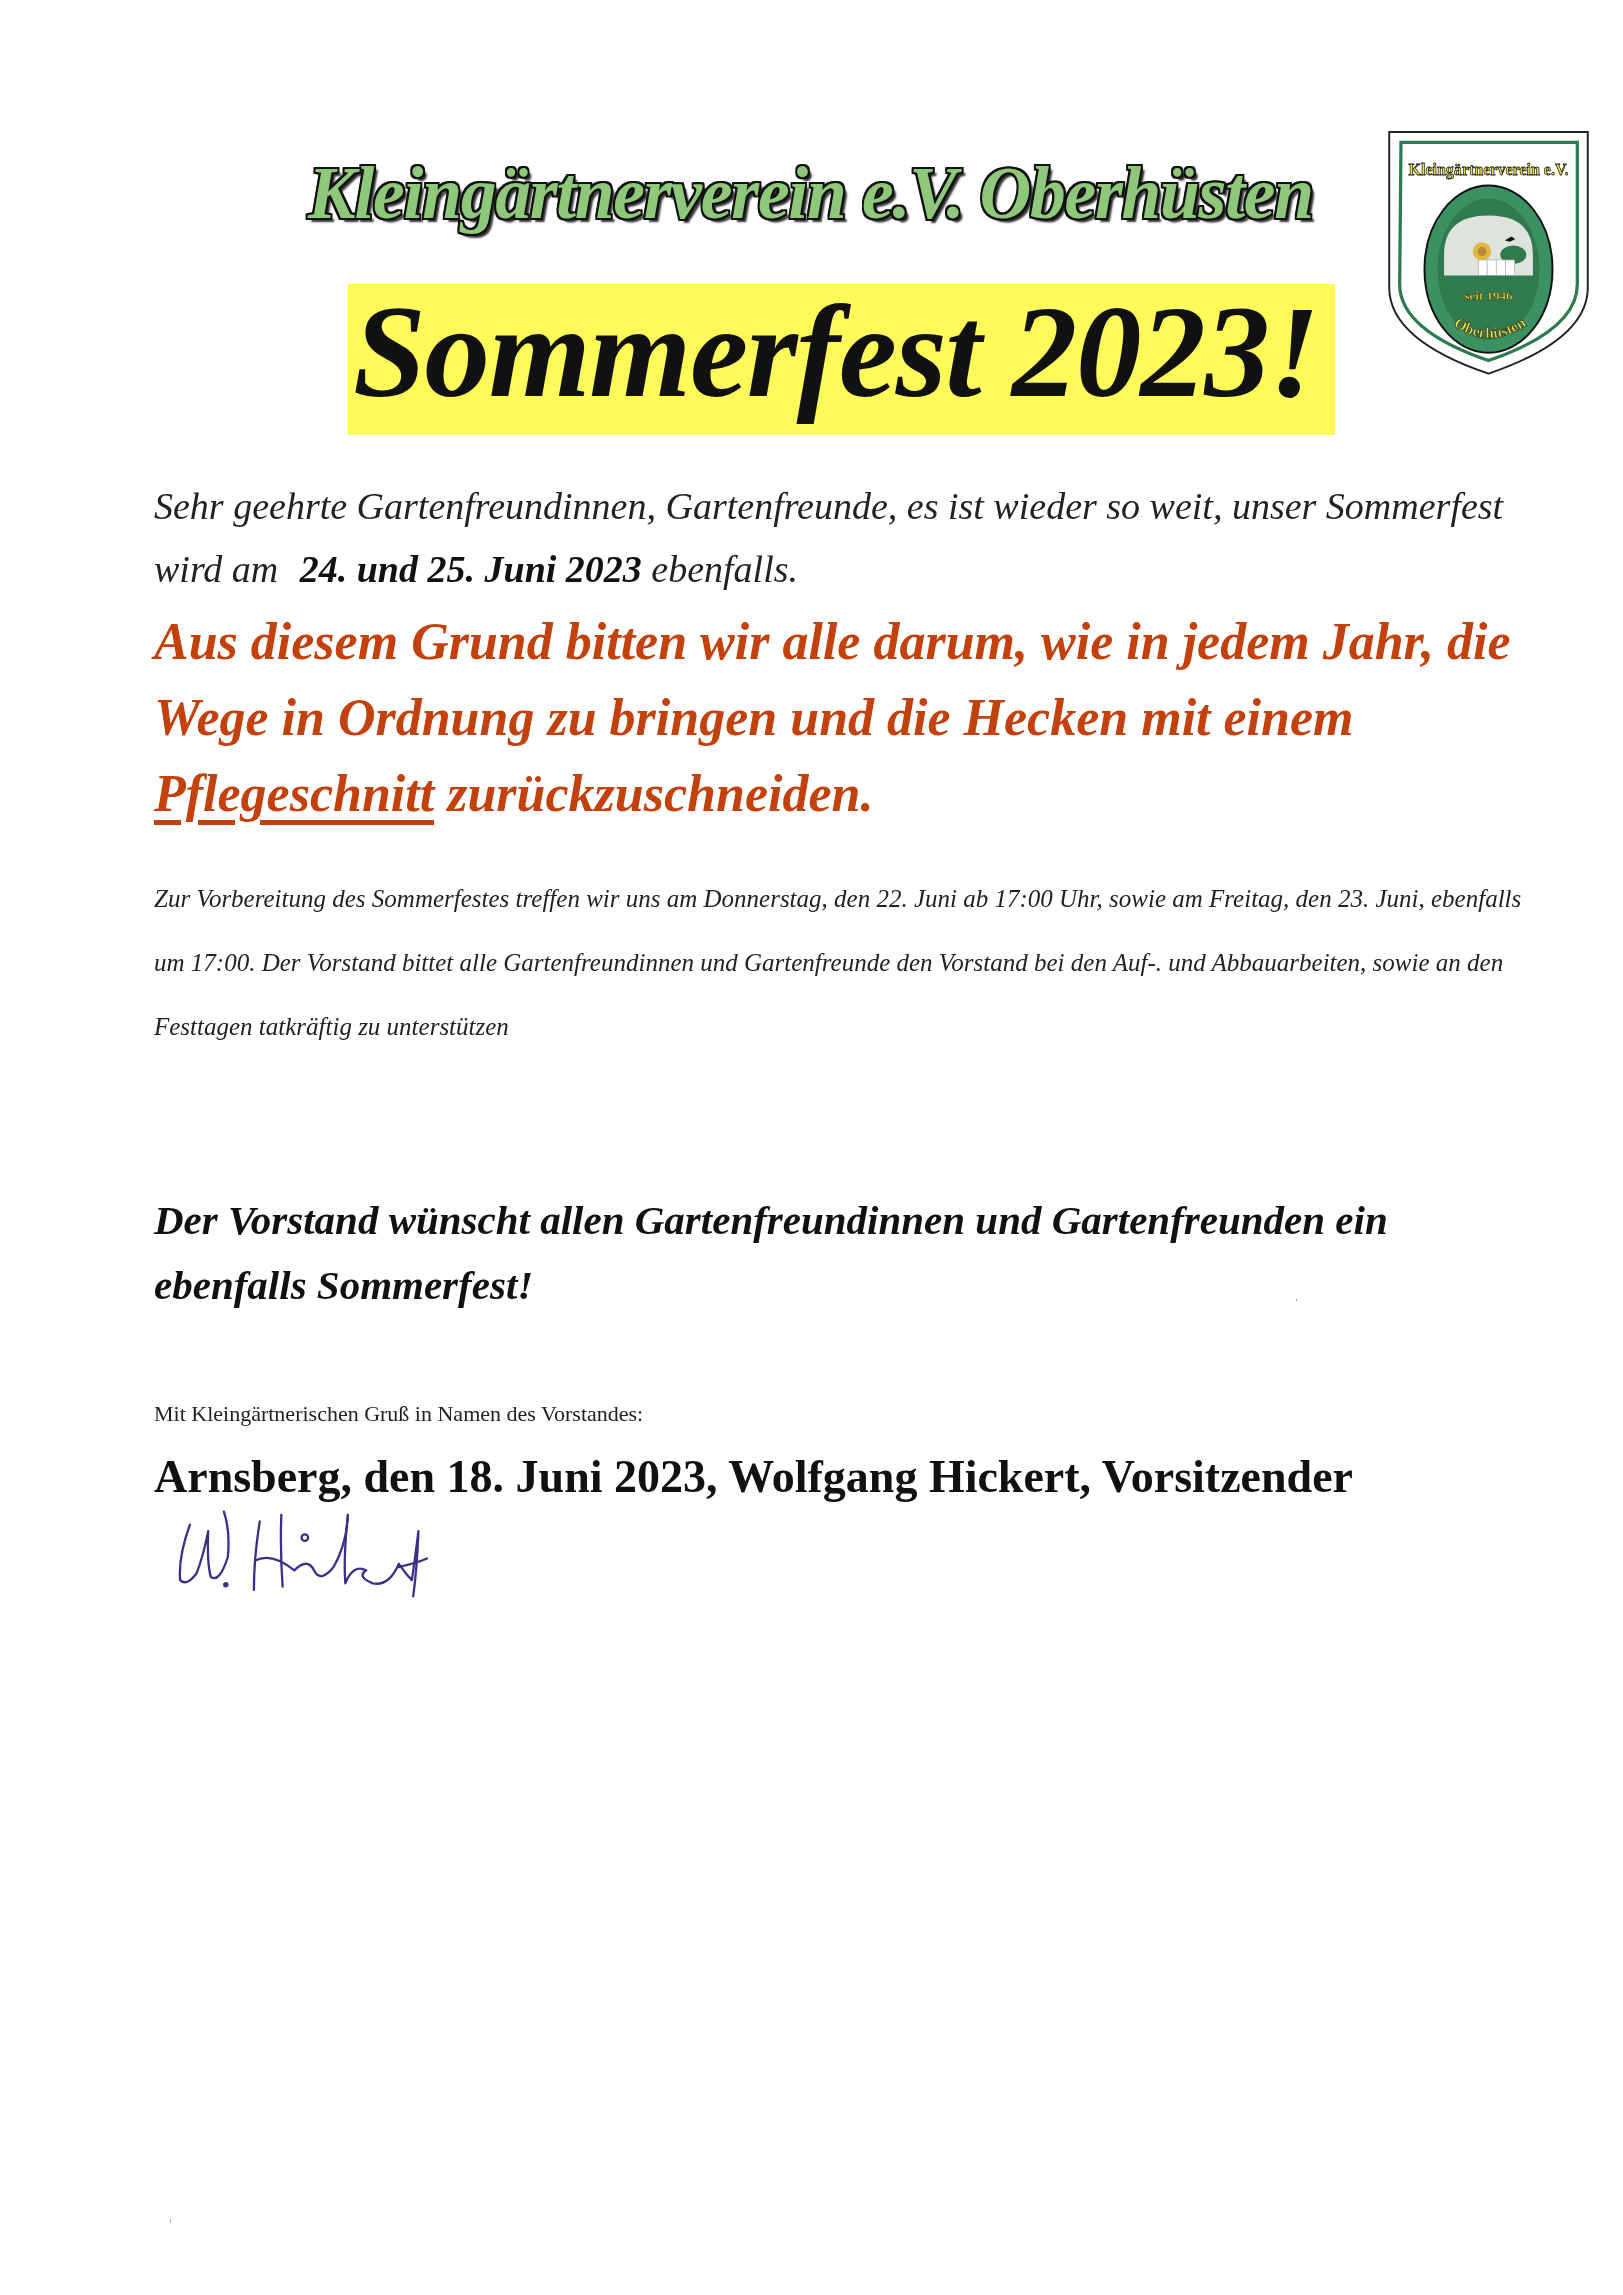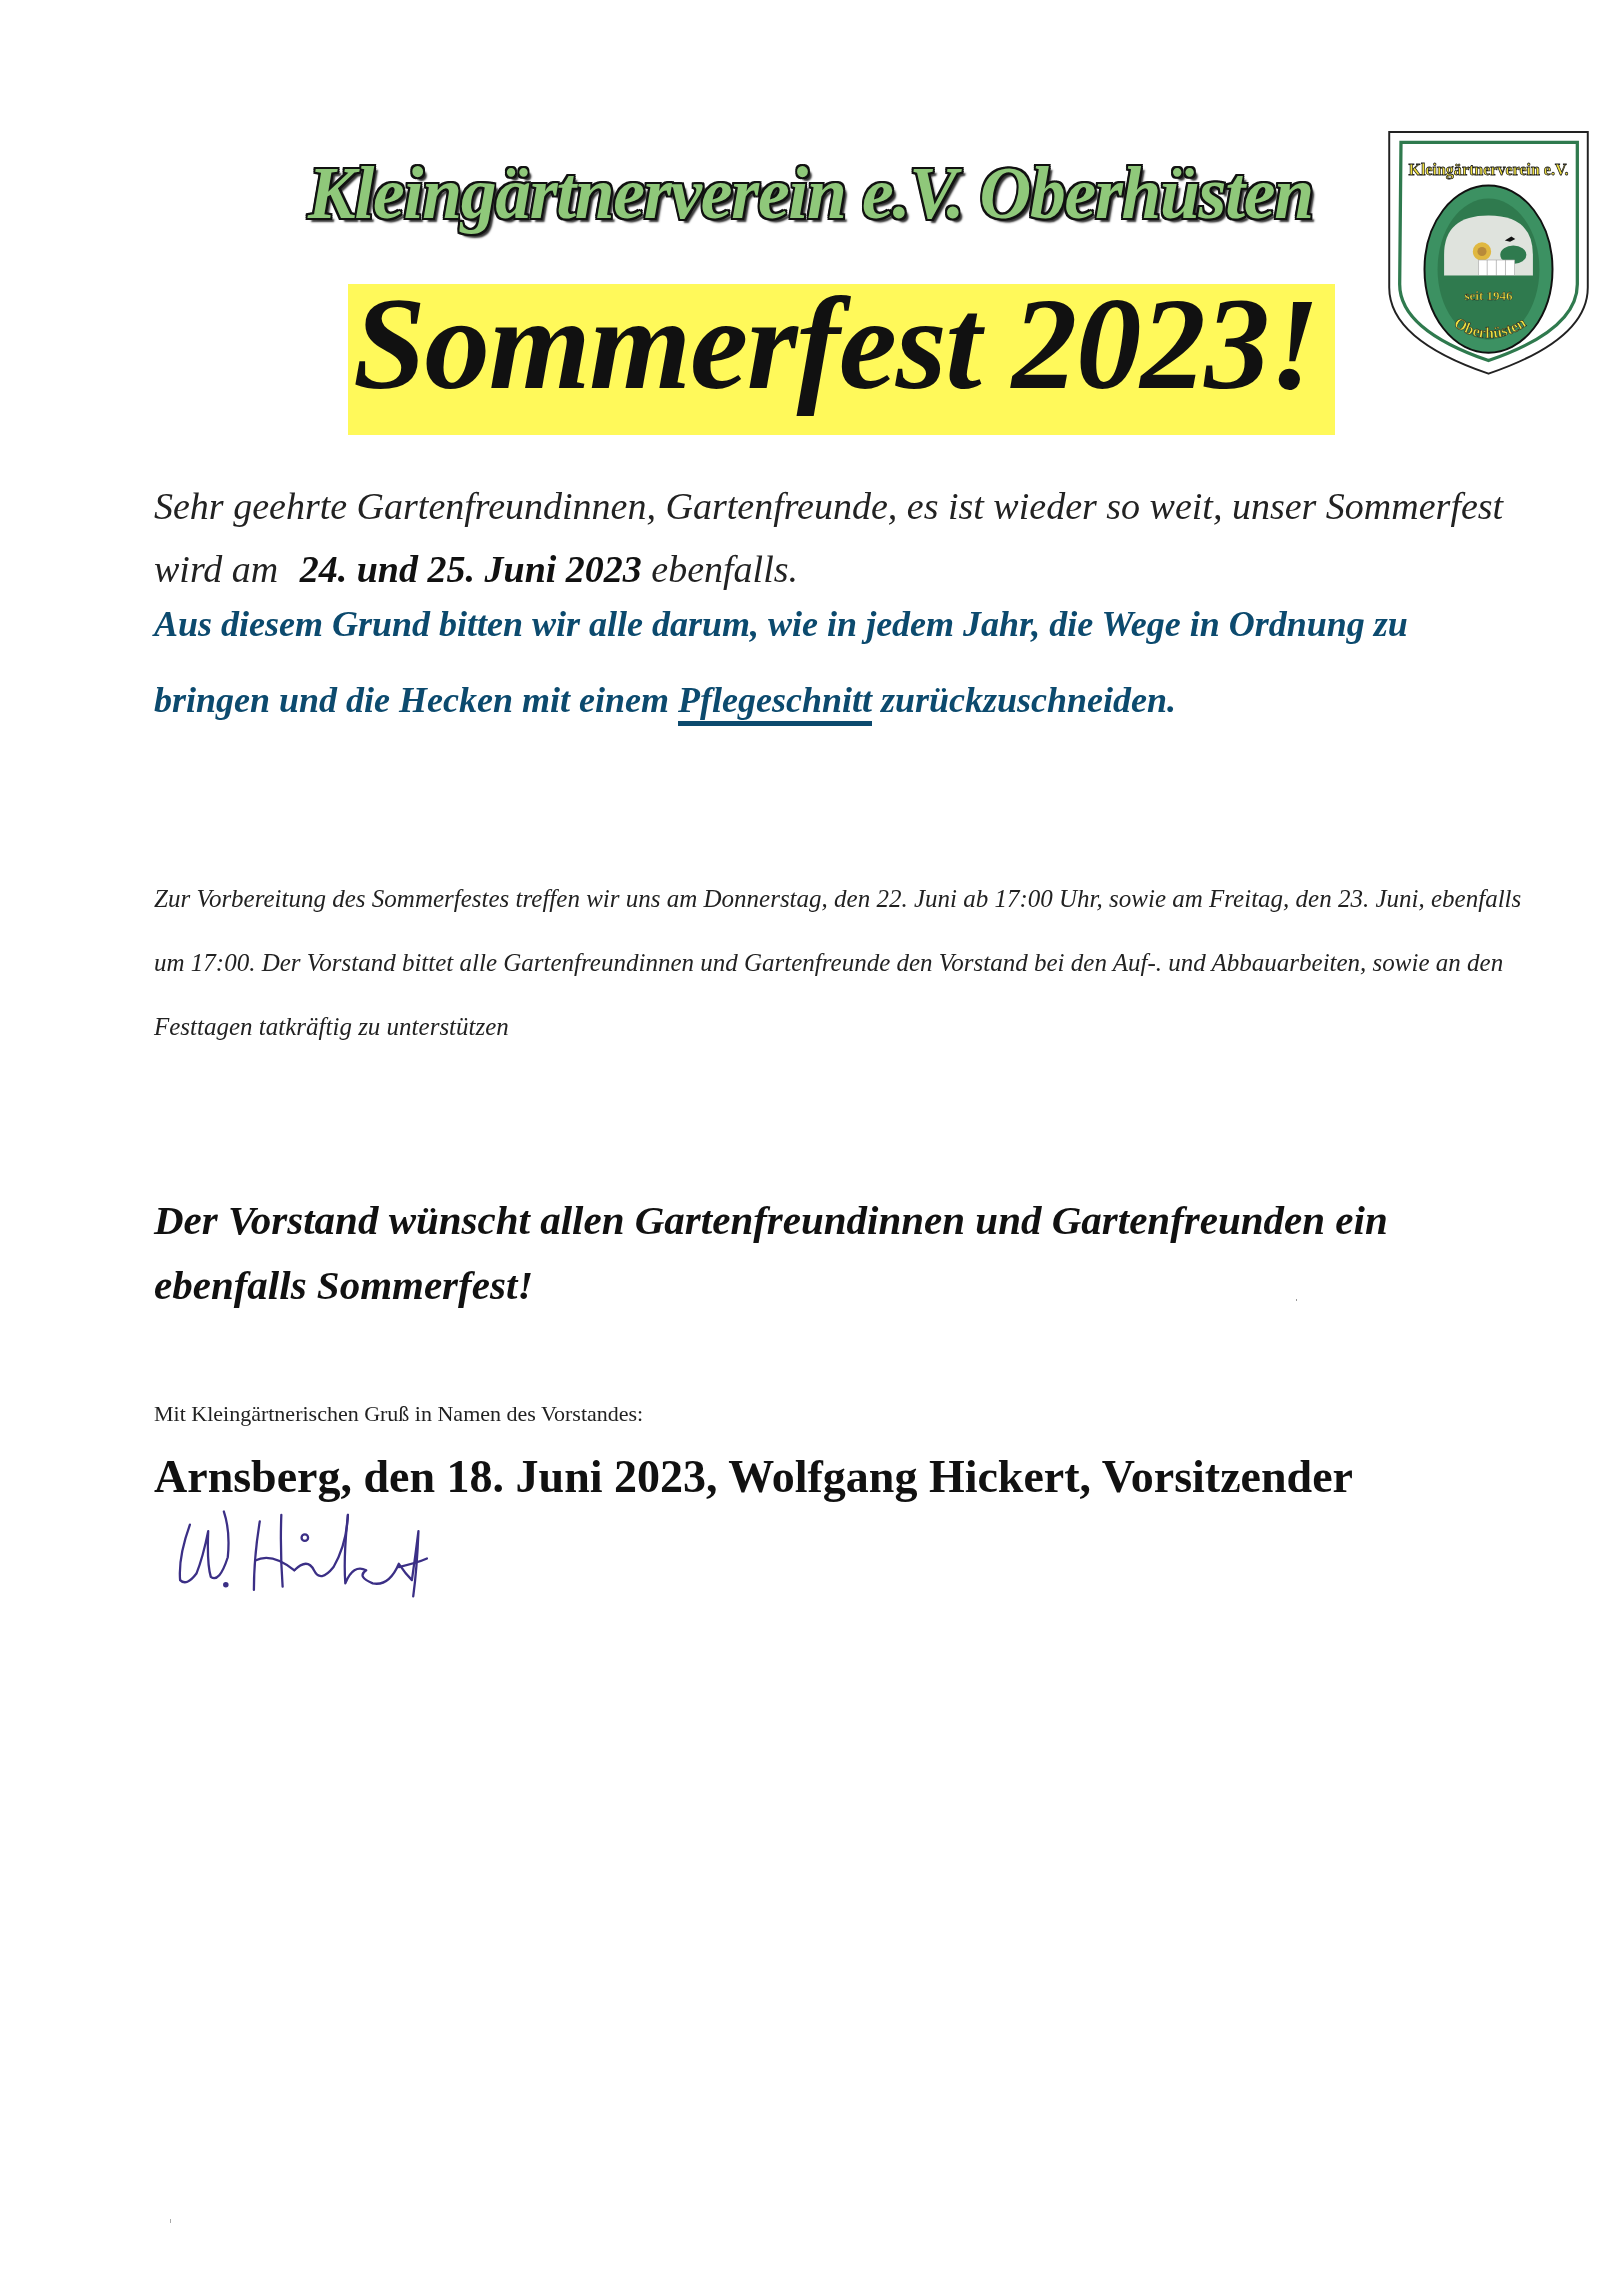--- a/index.html
+++ b/index.html
@@ -39,21 +39,21 @@
       position: absolute;
       left: 348px;
       top: 284px;
       width: 987px;
       height: 151px;
       background: #fff95a;
     }
     .title-text {
       position: absolute;
       left: 353px;
-      top: 272px;
+      top: 280px;
       width: 982px;
       font-family: "Liberation Serif", serif;
       font-style: italic;
       font-weight: bold;
       font-size: 131px;
       line-height: 144px;
       color: #111111;
       white-space: nowrap;
       letter-spacing: -1.3px;
     }
@@ -72,26 +72,26 @@
     }
     .intro {
       top: 475px;
       font-style: italic;
       font-size: 38px;
       line-height: 63px;
       color: #222;
     }
     .intro b { font-weight: bold; color: #111; margin-left: 12px; }
     .highlight {
-      top: 586px;
-      font-style: italic;
-      font-weight: bold;
-      font-size: 36px;
+      top: 604px;
+      font-style: italic;
+      font-weight: bold;
+      font-size: 52px;
       line-height: 76px;
-      color: #0c4a6e;
+      color: #c2410c;
     }
     .highlight u {
       text-decoration: underline;
       text-decoration-thickness: 4.6px;
       text-underline-offset: 9.2px;
     }
     .prep {
       top: 867px;
       font-style: italic;
       font-size: 25px;

